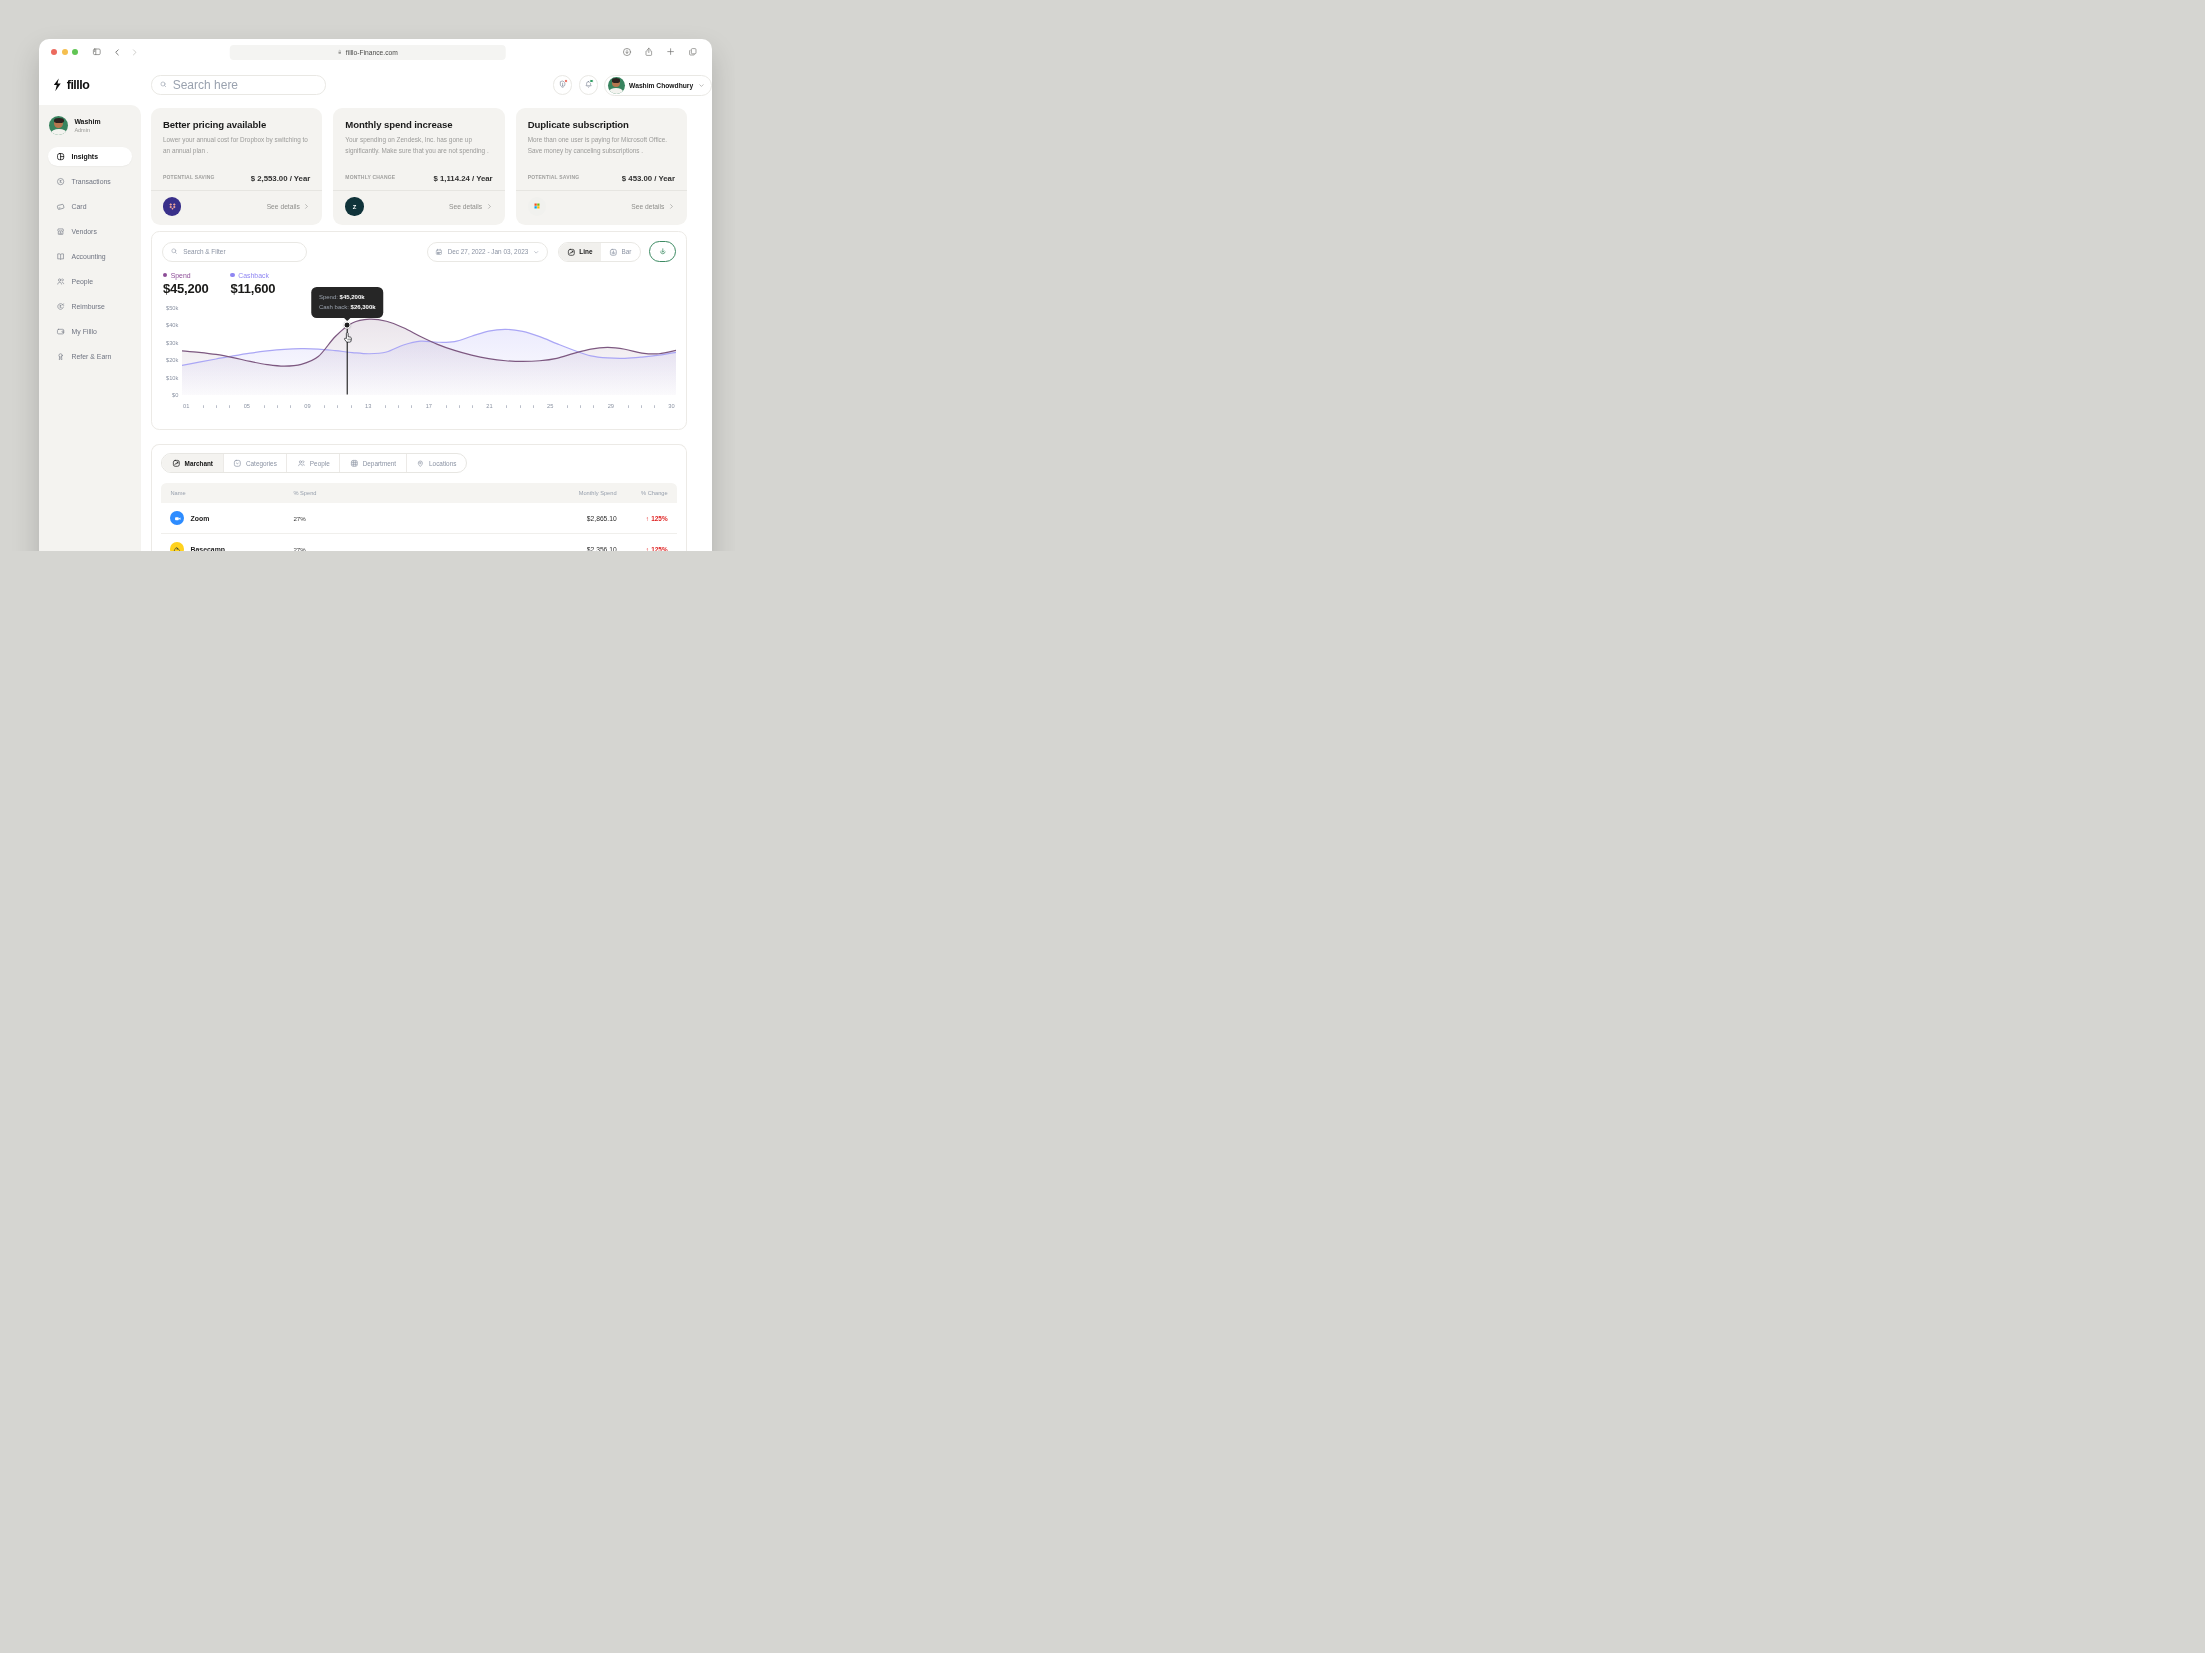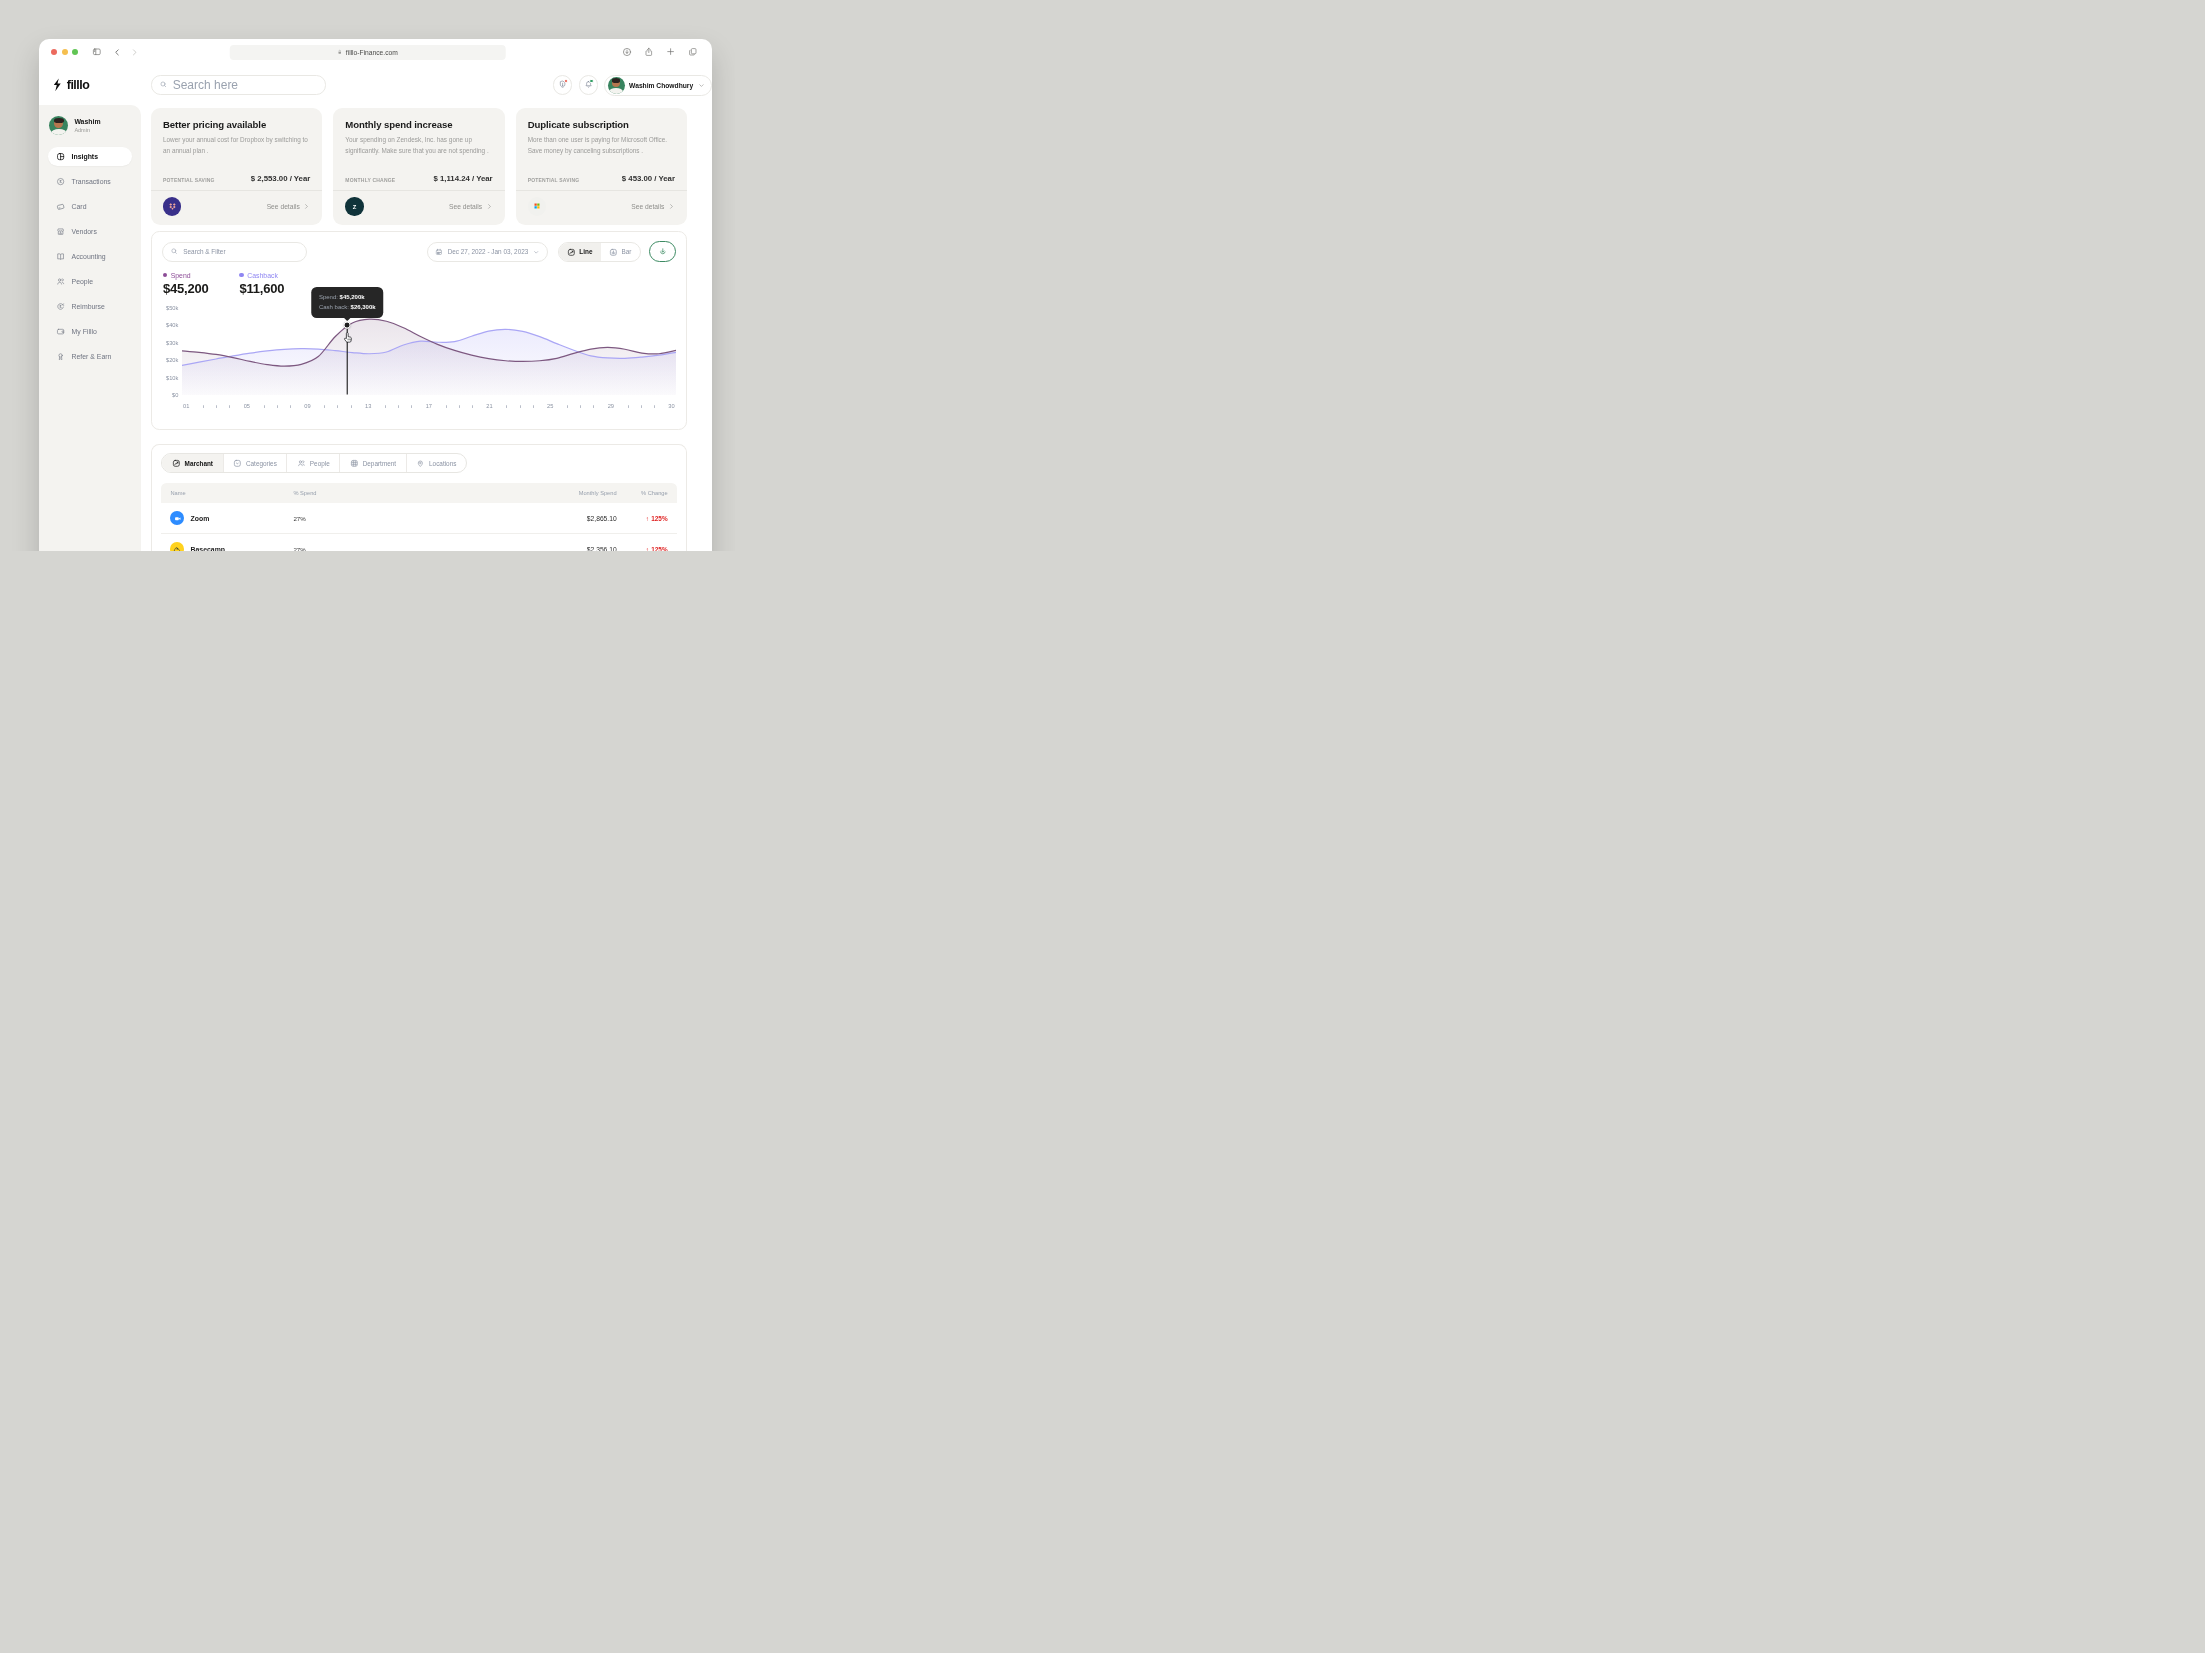--- a/index.html
+++ b/index.html
@@ -61,21 +61,21 @@
   .nav-item.active .ni { color:#111; }
   .rail-bottom { margin-top:auto; }
 
   .main { flex:1; padding:2.8px 25px 0 10px; }
 
   
   .cards { display:flex; gap:11px; }
   .icard { flex:1; background:#f4f3f0; border-radius:9.2px; padding:11px 12px 9.2px; height:117px; display:flex; flex-direction:column; }
   .icard h3 { font-size:9.6px; font-weight:800; color:#1b1b1b; letter-spacing:-0.1px; }
   .icard p { font-size:6.4px; line-height:1.6; color:#9b9b99; margin-top:5.5px; }
-  .metric { margin-top:auto; display:flex; align-items:flex-end; justify-content:space-between; padding-bottom:7.4px; }
+  .metric { margin-top:auto; display:flex; align-items:flex-start; justify-content:space-between; padding-bottom:7.4px; }
   .metric .ml { font-size:5px; letter-spacing:0.2px; color:#a0a09e; font-weight:600; }
   .metric .mv { font-size:7.8px; color:#303030; font-weight:600; }
   .icard .divider { height:0.5px; background:#e6e5e1; margin:0 -12px; }
   .icard-foot { display:flex; align-items:center; justify-content:space-between; padding-top:6.4px; }
   .vendor-circle { width:18.4px; height:18.4px; border-radius:50%; display:flex; align-items:center; justify-content:center; }
   .see-details { display:flex; align-items:center; gap:3.7px; color:#8f8f8c; font-size:6.7px; cursor:pointer; }
 
   
   .chartcard { margin-top:6.4px; border:0.5px solid #eceae6; border-radius:8.3px; padding:9.2px 10px 6.4px; background:#fff; height:199px; }
   .chart-controls { display:flex; align-items:center; }
@@ -84,21 +84,21 @@
   .filterpill input{ border:none; outline:none; flex:1; font-size:6.4px; color:#333; background:transparent; font-family:inherit; }
   .filterpill input::placeholder{ color:#8b93a3; }
   .datepill { margin-left:auto; height:20px; border:0.5px solid #e9e8e4; border-radius:10px; display:flex; align-items:center;
     gap:4.6px; padding:0 7.4px; color:#8b93a3; font-size:6.4px; }
   .segwrap { margin-left:10px; height:20px; border:0.5px solid #e9e8e4; border-radius:10px; display:flex; overflow:hidden; }
   .seg { display:flex; align-items:center; gap:3.7px; padding:0 8.3px; font-size:6.4px; color:#8b93a3; cursor:pointer; }
   .seg.active { background:#f1f0ed; color:#141414; font-weight:700; }
   .dlbtn { margin-left:8.3px; width:27px; height:21px; border:0.7px solid #3d8b63; border-radius:10.6px; background:#fff;
     color:#3d8b63; display:flex; align-items:center; justify-content:center; cursor:pointer; }
 
-  .legend-row { display:flex; gap:31px; margin:9.2px 0 1.8px 0.9px; }
+  .legend-row { display:flex; gap:22px; margin:9.2px 0 1.8px 0.9px; }
   .lg .lg-top { display:flex; align-items:center; gap:3.7px; font-size:6.9px; }
   .lg .dot { width:4.1px; height:4.1px; border-radius:50%; }
   .lg .lg-val { font-size:13px; font-weight:800; color:#191917; letter-spacing:-0.2px; margin-top:2.8px; }
 
   .plotwrap { display:flex; margin-top:4.6px; }
   .yaxis { width:20px; position:relative; height:94px; }
   .yaxis span { position:absolute; right:3.7px; transform:translateY(-50%); font-size:5.7px; color:#8b93a3; }
   .plot { position:relative; flex:1; height:94px; }
   .plot svg.series { position:absolute; inset:0; width:100%; height:100%; }
   .marker-dot { position:absolute; width:6.9px; height:6.9px; border-radius:50%; background:#1f1f1f; border:1.4px solid #fff;

